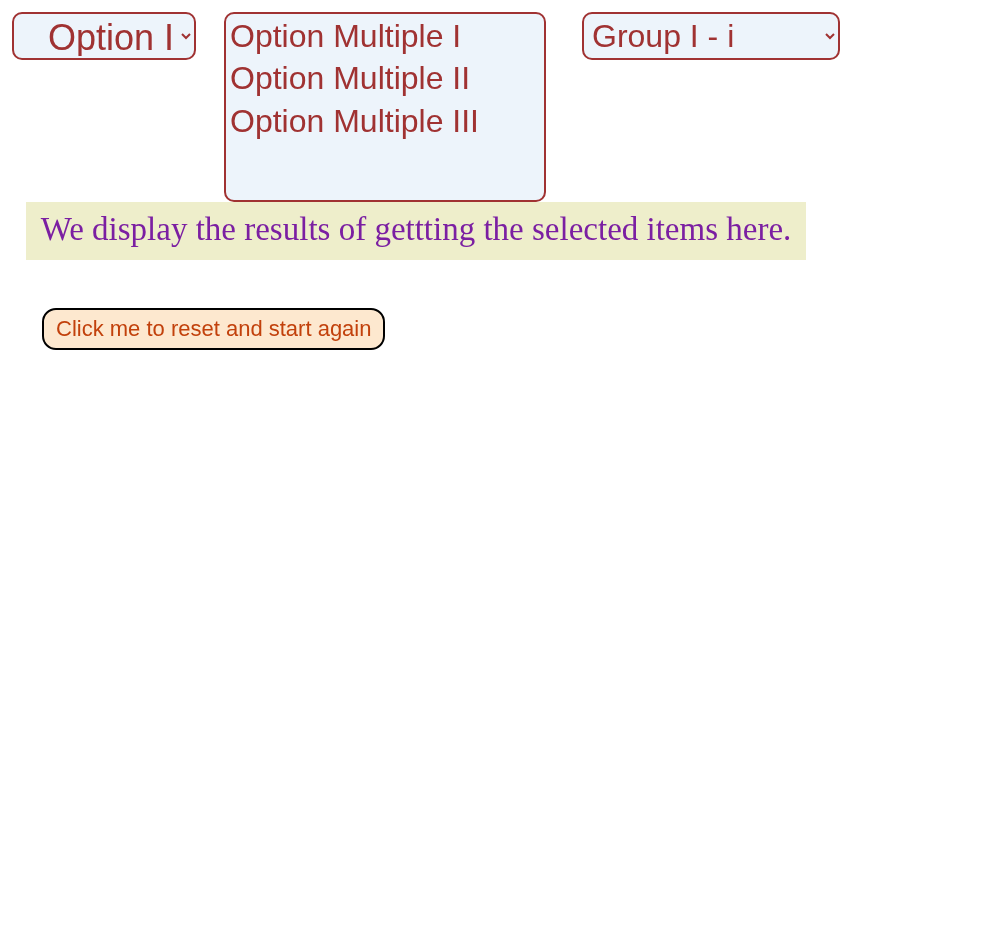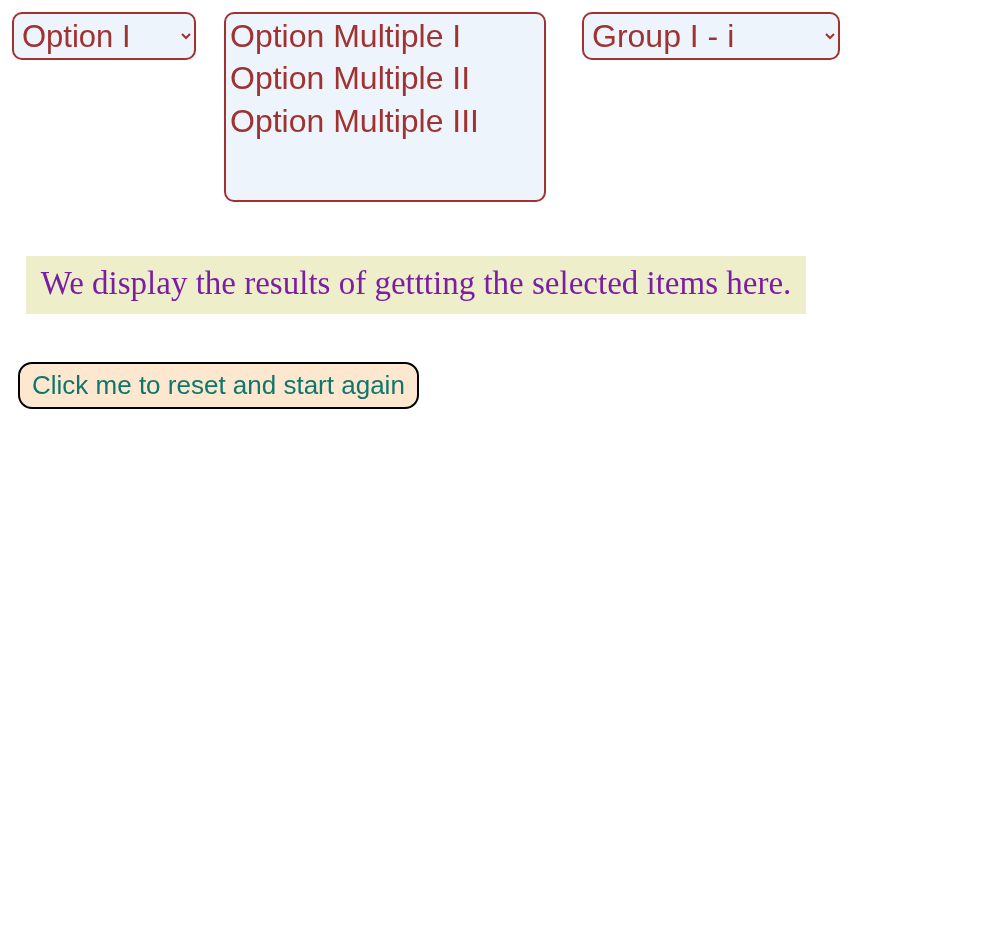--- a/index.html
+++ b/index.html
@@ -16,61 +16,61 @@
     }
     select {
       background: #edf4fb;
       border: 2px solid #a03232;
       border-radius: 10px;
       color: #a03232;
       font-family: Arial, Helvetica, sans-serif;
       padding: 2px 4px;
     }
     .select-single {
-      font-size: 31px;
+      font-size: 36px;
       height: 48px;
       width: 184px;
+      text-align: right;
     }
     .select-multiple {
       font-size: 32px;
       width: 322px;
       height: 190px;
       overflow-y: scroll;
     }
     .select-multiple option {
       color: #a03232;
       padding: 2px 0;
     }
     .select-group {
       font-size: 32px;
       height: 48px;
       width: 258px;
       margin-left: 8px;
     }
     .results-panel {
-      margin-top: 54px;
       margin-left: 14px;
       width: 760px;
       background: #eeeecb;
       color: #7b1fa2;
       font-family: "Times New Roman", Times, serif;
       font-size: 33px;
       text-align: center;
       padding: 8px 10px 10px 10px;
       line-height: 1.2;
     }
     .reset-button {
       margin-top: 48px;
-      margin-left: 6px;
+      margin-left: 30px;
       background: #fde8cf;
       border: 2px solid #000000;
       border-radius: 14px;
-      color: #0f766e;
+      color: #c2410c;
       font-family: Arial, Helvetica, sans-serif;
-      font-size: 26px;
+      font-size: 22px;
       padding: 6px 12px;
       cursor: pointer;
     }
   </style>
 </head>
 <body>
 
 
 
 <div class="selects-row">

